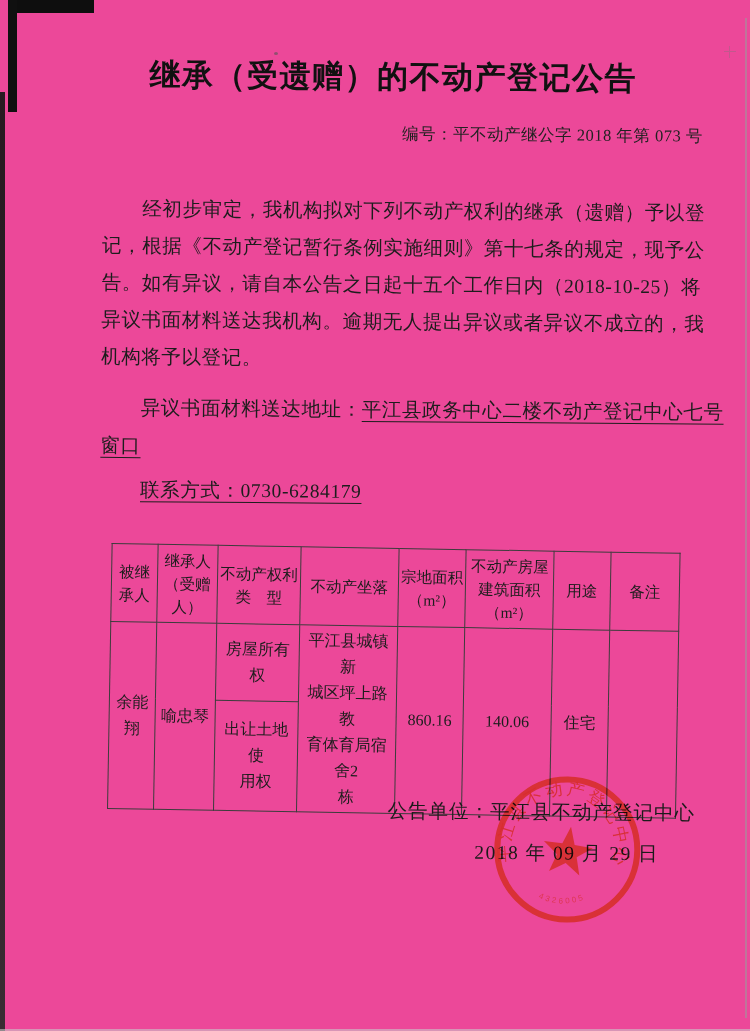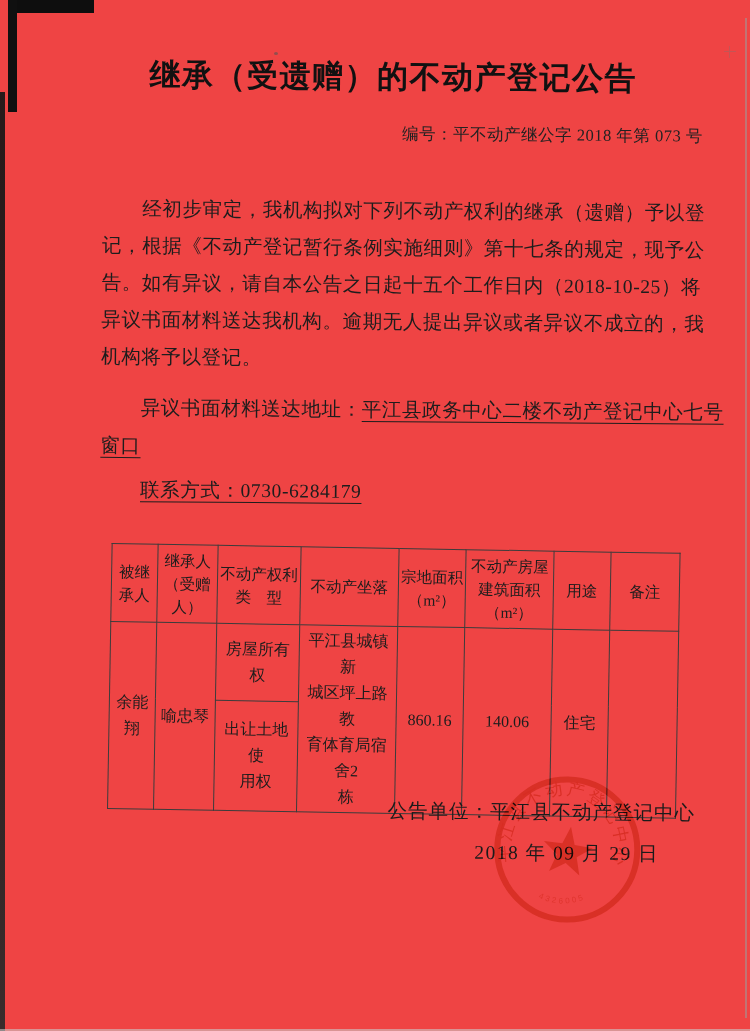--- a/index.html
+++ b/index.html
@@ -1,16 +1,16 @@
 <!DOCTYPE html>
 <html><head>
 <meta charset="utf-8">
 <style>
   html,body{margin:0;padding:0;background:#e8e8e8;}
-  .page{position:relative;width:750px;height:1031px;background:#ef4444;overflow:hidden;
+  .page{position:relative;width:750px;height:1031px;background:#ec4899;overflow:hidden;
         font-family:"Liberation Serif", serif;color:#1b1b1b;}
   .content{position:absolute;inset:0;transform:rotate(0.45deg);transform-origin:375px 500px;}
 
   
   .art-top-h{position:absolute;left:8px;top:0;width:86px;height:13px;background:#0e0e0e;}
   .art-top-v{position:absolute;left:8px;top:0;width:9px;height:112px;background:#101010;}
   .art-left-strip{position:absolute;left:0;top:92px;width:5px;height:939px;
                   background:linear-gradient(180deg,#161616 0%,#1d1d1d 55%,#2a2a2a 100%);opacity:.92;}
   .art-right-line{position:absolute;left:745px;top:18px;width:2px;height:1000px;background:#9a9a9a;opacity:.55;}
   .art-bottom-line{position:absolute;left:0;top:1029px;width:750px;height:2px;background:#c9c9c9;opacity:.6;}

